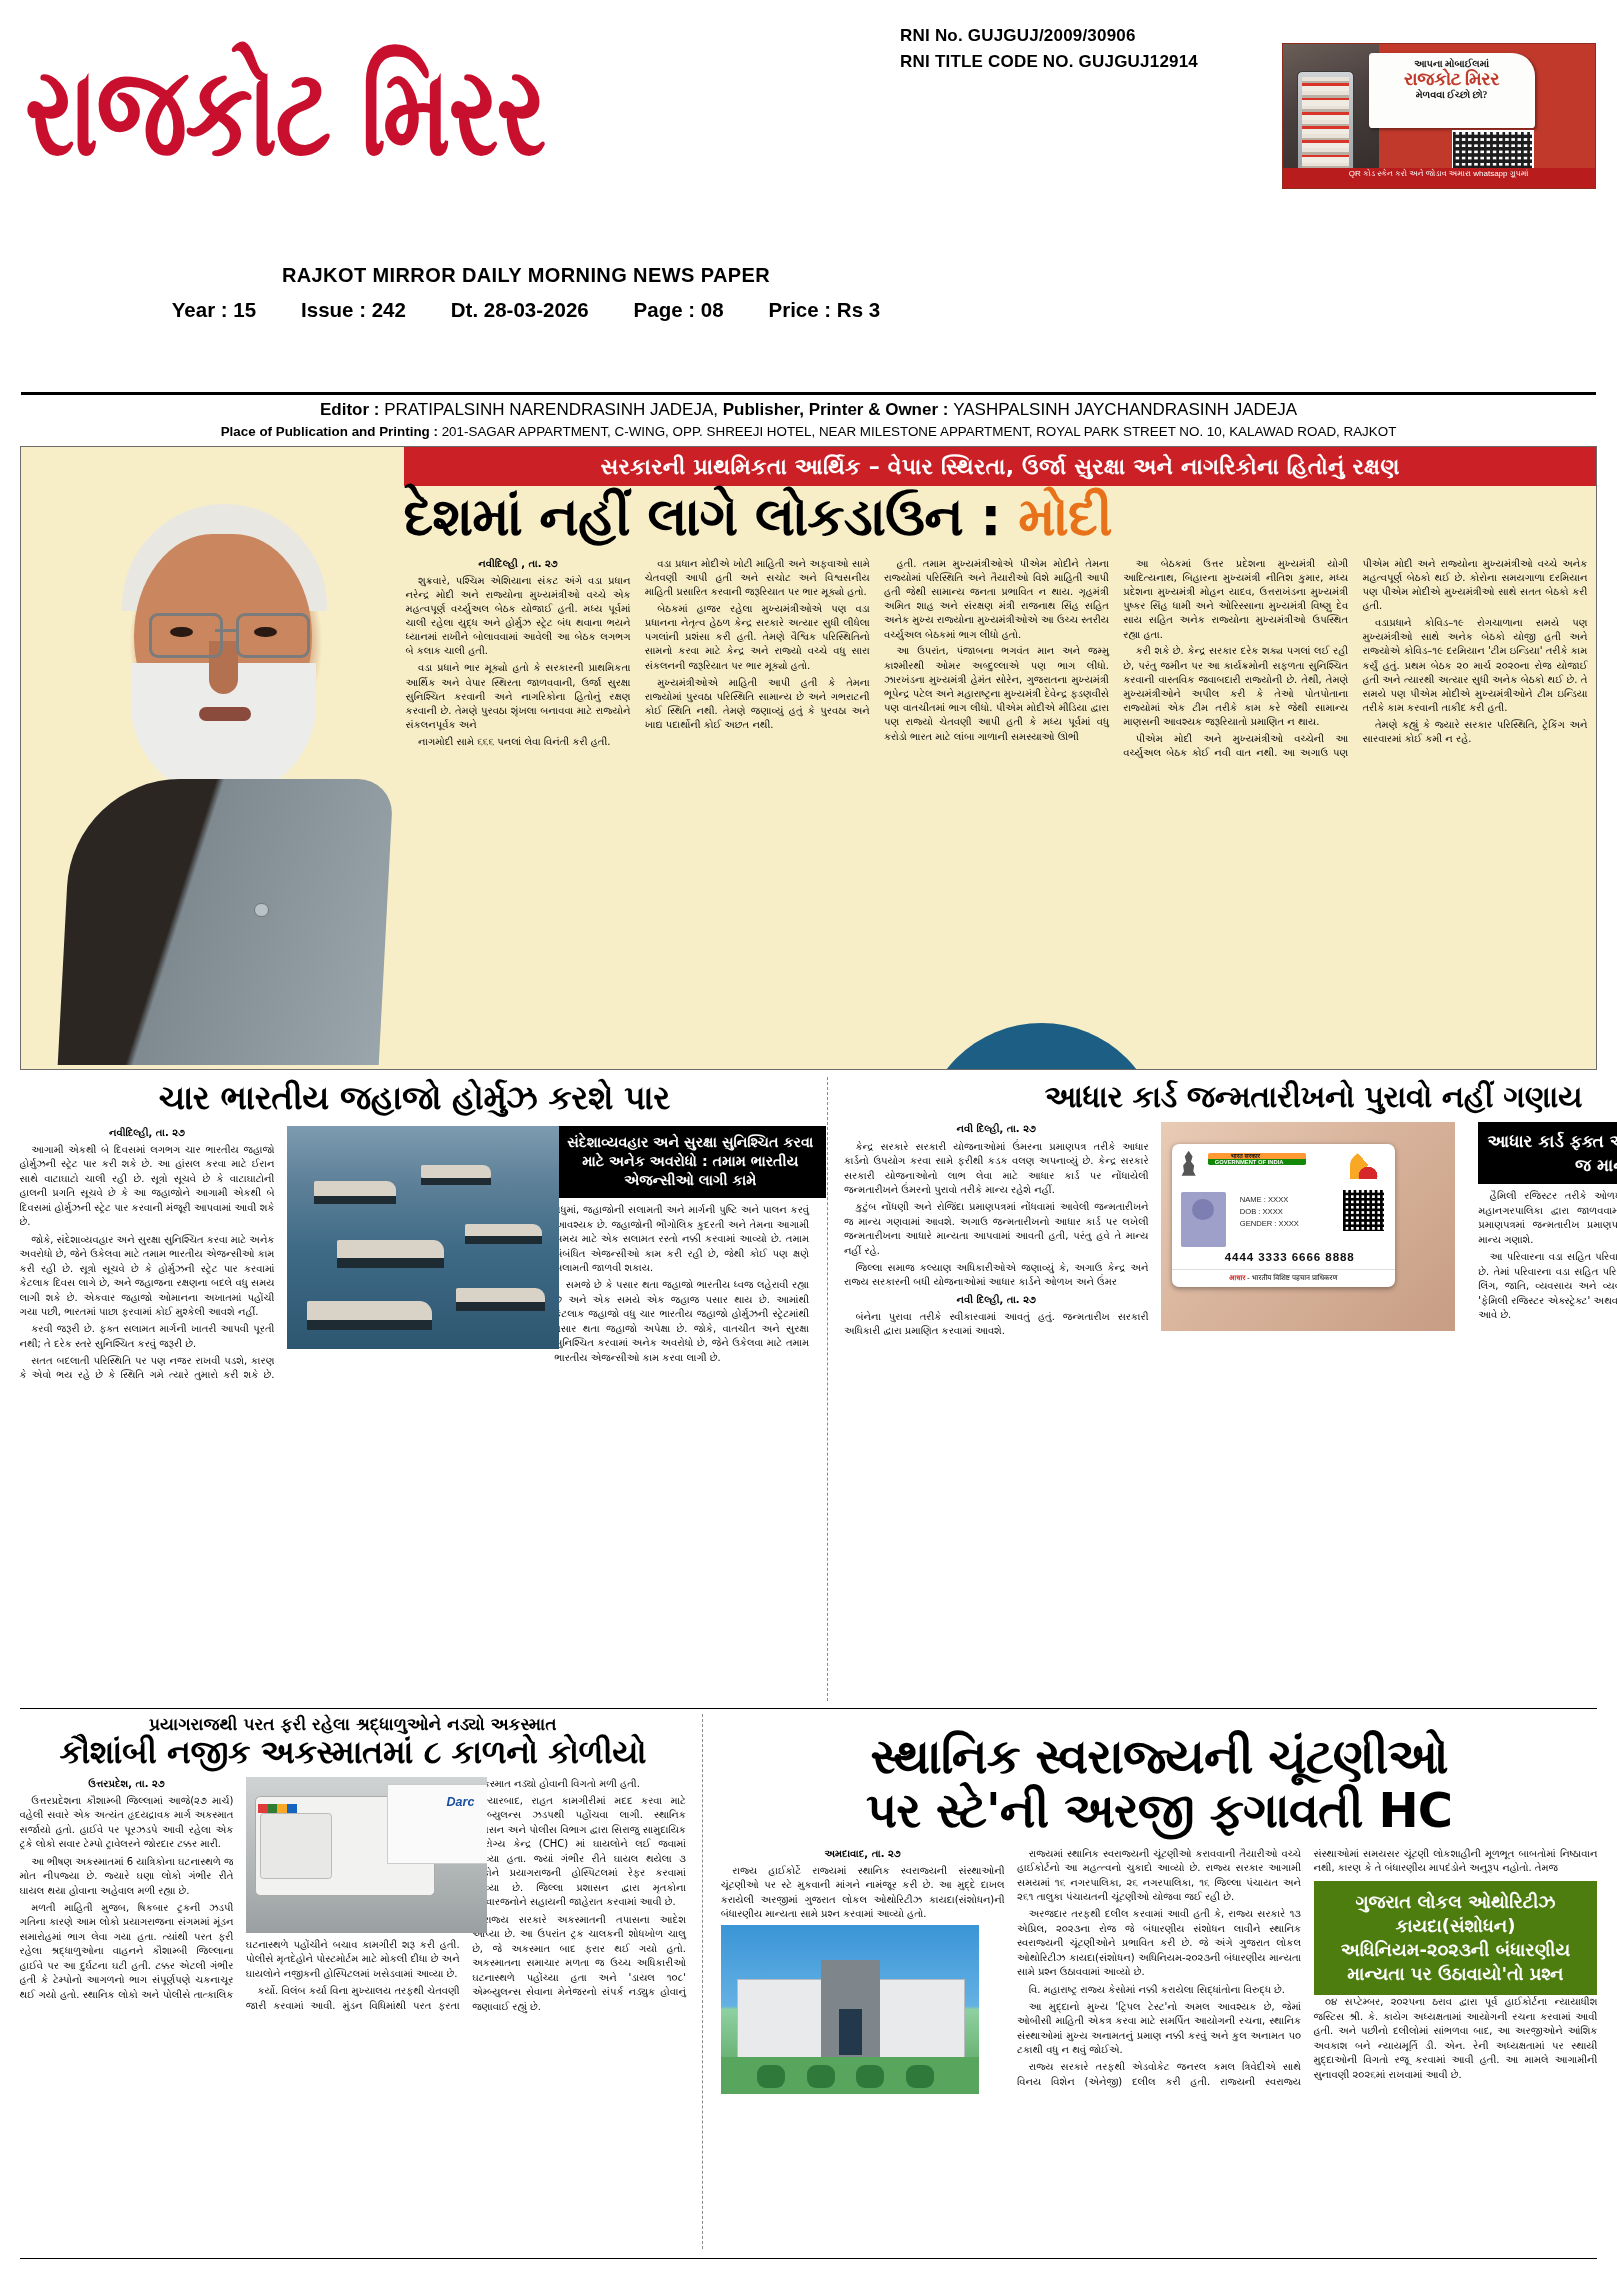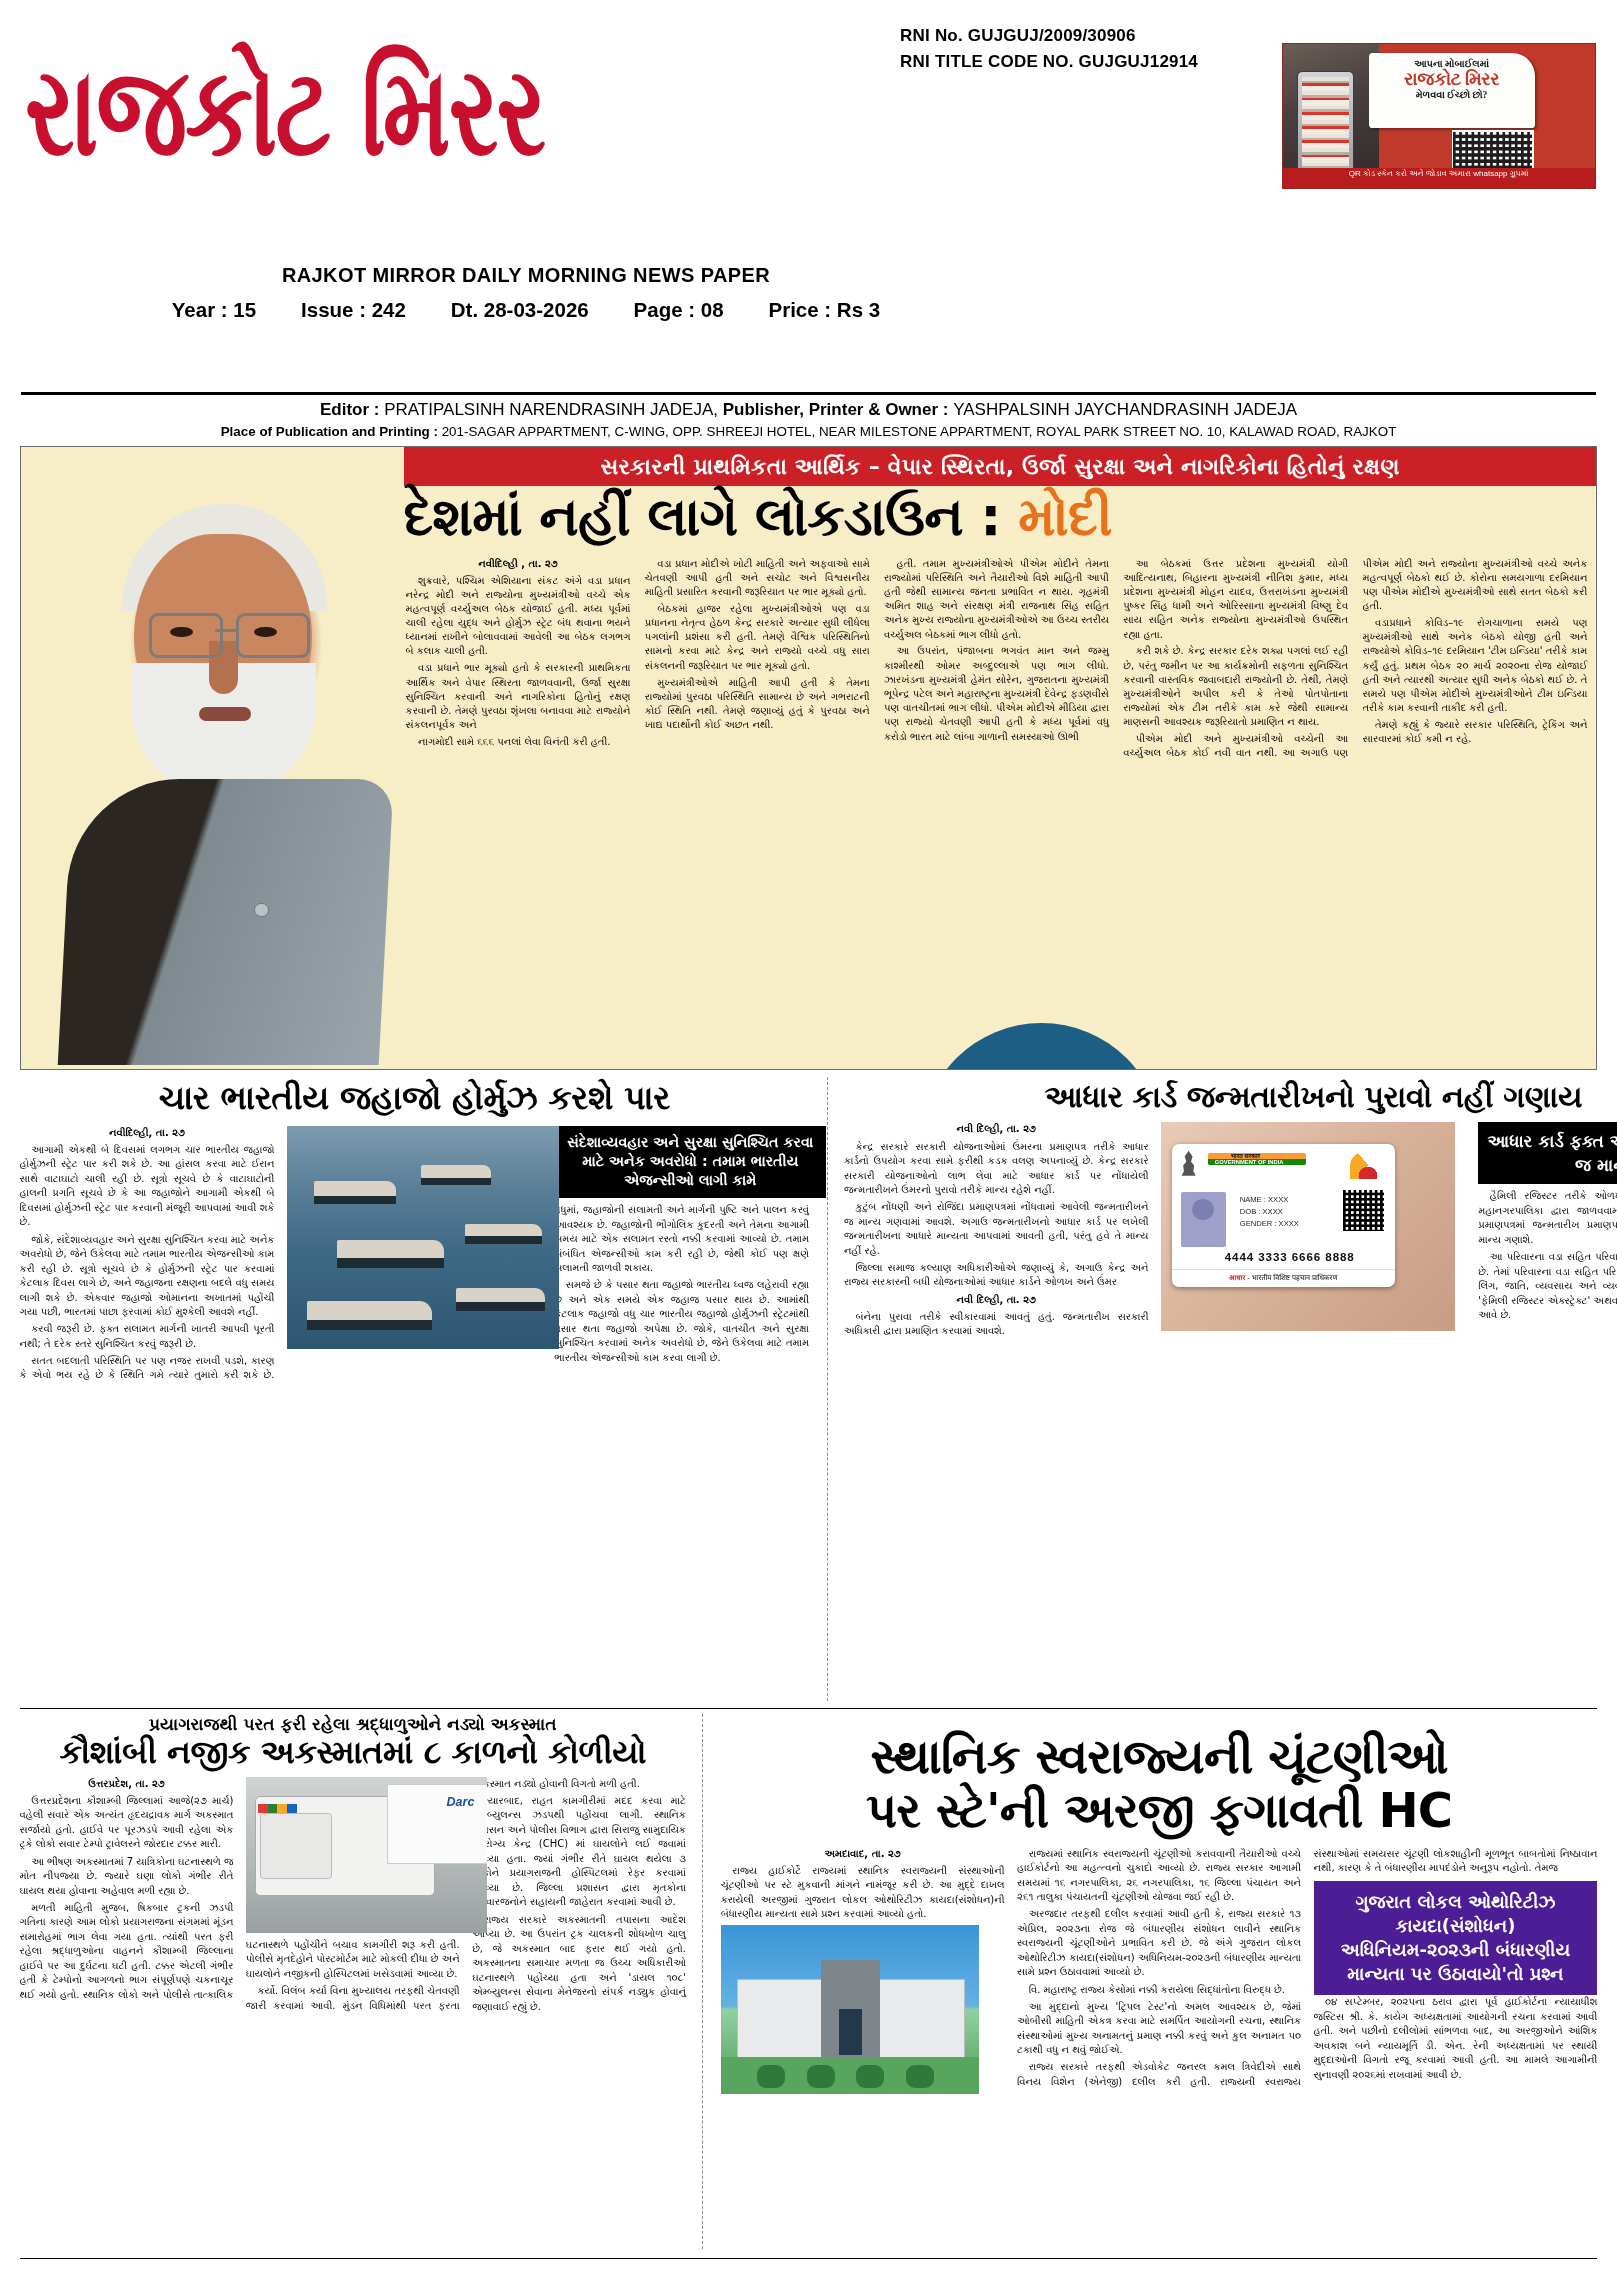--- a/index.html
+++ b/index.html
@@ -227,21 +227,21 @@
   .hc-photo{
     width:258px;height:169px;margin:0 auto;position:relative;overflow:hidden;
     background:linear-gradient(180deg,#3a95d6 0%,#64b1e4 48%,#8fd0a0 50%,#4f9e56 100%);
   }
   .hc-b{position:absolute;left:16px;bottom:36px;width:226px;height:77px;background:#e9eaec;border:0.9px solid #b9bcc0;}
   .hc-tower{position:absolute;left:100px;bottom:36px;width:59px;height:98px;background:#7e858b;}
   .hc-door{position:absolute;left:118px;bottom:39px;width:23px;height:46px;background:#23384a;}
   .hc-lawn{position:absolute;left:0;bottom:0;width:100%;height:37px;background:#58a65e;}
   .hc-bush{position:absolute;bottom:5.3px;width:28.5px;height:23px;border-radius:9px;background:#2f7a3a;}
   .blackbox{
-    background:#4c1d95;color:#fff;font-family:"DejaVu Sans",sans-serif;font-weight:bold;
+    background:#4d7c0f;color:#fff;font-family:"DejaVu Sans",sans-serif;font-weight:bold;
     font-size:18px;line-height:1.34;text-align:center;padding:9px 7.1px;box-sizing:border-box;
   }
   .cols3{column-count:3;column-gap:12.5px;}
   .body-txt{font-family:"DejaVu Sans",sans-serif;font-size:10px;line-height:1.45;text-align:justify;}
   .body-txt p{margin:0 0 2.7px;text-indent:11.6px;}
   .botrule{border:0;border-top:1.8px solid #000;margin:9px 19.6px 0;}
 </style>
 </head>
 <body>
 
@@ -432,21 +432,21 @@
         <div class="float-media" style="width:241px;">
           <div class="crash-photo">
             <div class="cp-truck"></div>
             <div class="cp-cab"></div>
             <div class="cp-stripe"></div>
             <div class="cp-truck2"></div>
             <div class="cp-logo">Darc</div>
           </div>
         </div>
 
-        <p>આ ભીષણ અકસ્માતમાં 7 યાત્રિકોના ઘટનાસ્થળે જ મોત નીપજ્યા છે. જ્યારે ઘણા લોકો ગંભીર રીતે ઘાયલ થયા હોવાના અહેવાલ મળી રહ્યા છે.</p>
+        <p>આ ભીષણ અકસ્માતમાં 6 યાત્રિકોના ઘટનાસ્થળે જ મોત નીપજ્યા છે. જ્યારે ઘણા લોકો ગંભીર રીતે ઘાયલ થયા હોવાના અહેવાલ મળી રહ્યા છે.</p>
         <p>મળતી માહિતી મુજબ, ષિકબાર ટ્રકની ઝડપી ગતિના કારણે આમ લોકો પ્રયાગરાજના સંગમમાં મૂંડન સમારોહમાં ભાગ લેવા ગયા હતા. ત્યાંથી પરત ફરી રહેલા શ્રદ્ધાળુઓના વાહનને કૌશામ્બી જિલ્લાના હાઈવે પર આ દુર્ઘટના ઘટી હતી. ટક્કર એટલી ગંભીર હતી કે ટેમ્પોનો આગળનો ભાગ સંપૂર્ણપણે ચકનાચૂર થઈ ગયો હતો. સ્થાનિક લોકો અને પોલીસે તાત્કાલિક ઘટનાસ્થળે પહોંચીને બચાવ કામગીરી શરૂ કરી હતી. પોલીસે મૃતદેહોને પોસ્ટમોર્ટમ માટે મોકલી દીધા છે અને ઘાયલોને નજીકની હોસ્પિટલમાં ખસેડવામાં આવ્યા છે.</p>
         <p>કર્યો. વિલંબ કર્યા વિના મુખ્યાલય તરફથી ચેતવણી જારી કરવામાં આવી. મુંડન વિધિમાંથી પરત ફરતા અકસ્માત નડ્યો હોવાની વિગતો મળી હતી.</p>
         <p>ત્યારબાદ, રાહત કામગીરીમાં મદદ કરવા માટે એમ્બ્યુલન્સ ઝડપથી પહોંચવા લાગી. સ્થાનિક પ્રશાસન અને પોલીસ વિભાગ દ્વારા સિરાજુ સામુદાયિક આરોગ્ય કેન્દ્ર (CHC) માં ઘાયલોને લઈ જવામાં આવ્યા હતા. જ્યાં ગંભીર રીતે ઘાયલ થયેલા ૩ લોકોને પ્રયાગરાજની હોસ્પિટલમાં રેફર કરવામાં આવ્યા છે. જિલ્લા પ્રશાસન દ્વારા મૃતકોના પરિવારજનોને સહાયની જાહેરાત કરવામાં આવી છે.</p>
         <p>રાજ્ય સરકારે અકસ્માતની તપાસના આદેશ આપ્યા છે. આ ઉપરાંત ટ્રક ચાલકની શોધખોળ ચાલુ છે, જે અકસ્માત બાદ ફરાર થઈ ગયો હતો. અકસ્માતના સમાચાર મળતા જ ઉચ્ચ અધિકારીઓ ઘટનાસ્થળે પહોંચ્યા હતા અને 'ડાયલ ૧૦૮' એમ્બ્યુલન્સ સેવાના મેનેજરનો સંપર્ક નડ્યુક હોવાનું જણાવાઈ રહ્યું છે.</p>
       </div>
     </div>
 
     <div class="vdiv"></div>
 
     <div class="col3r">

